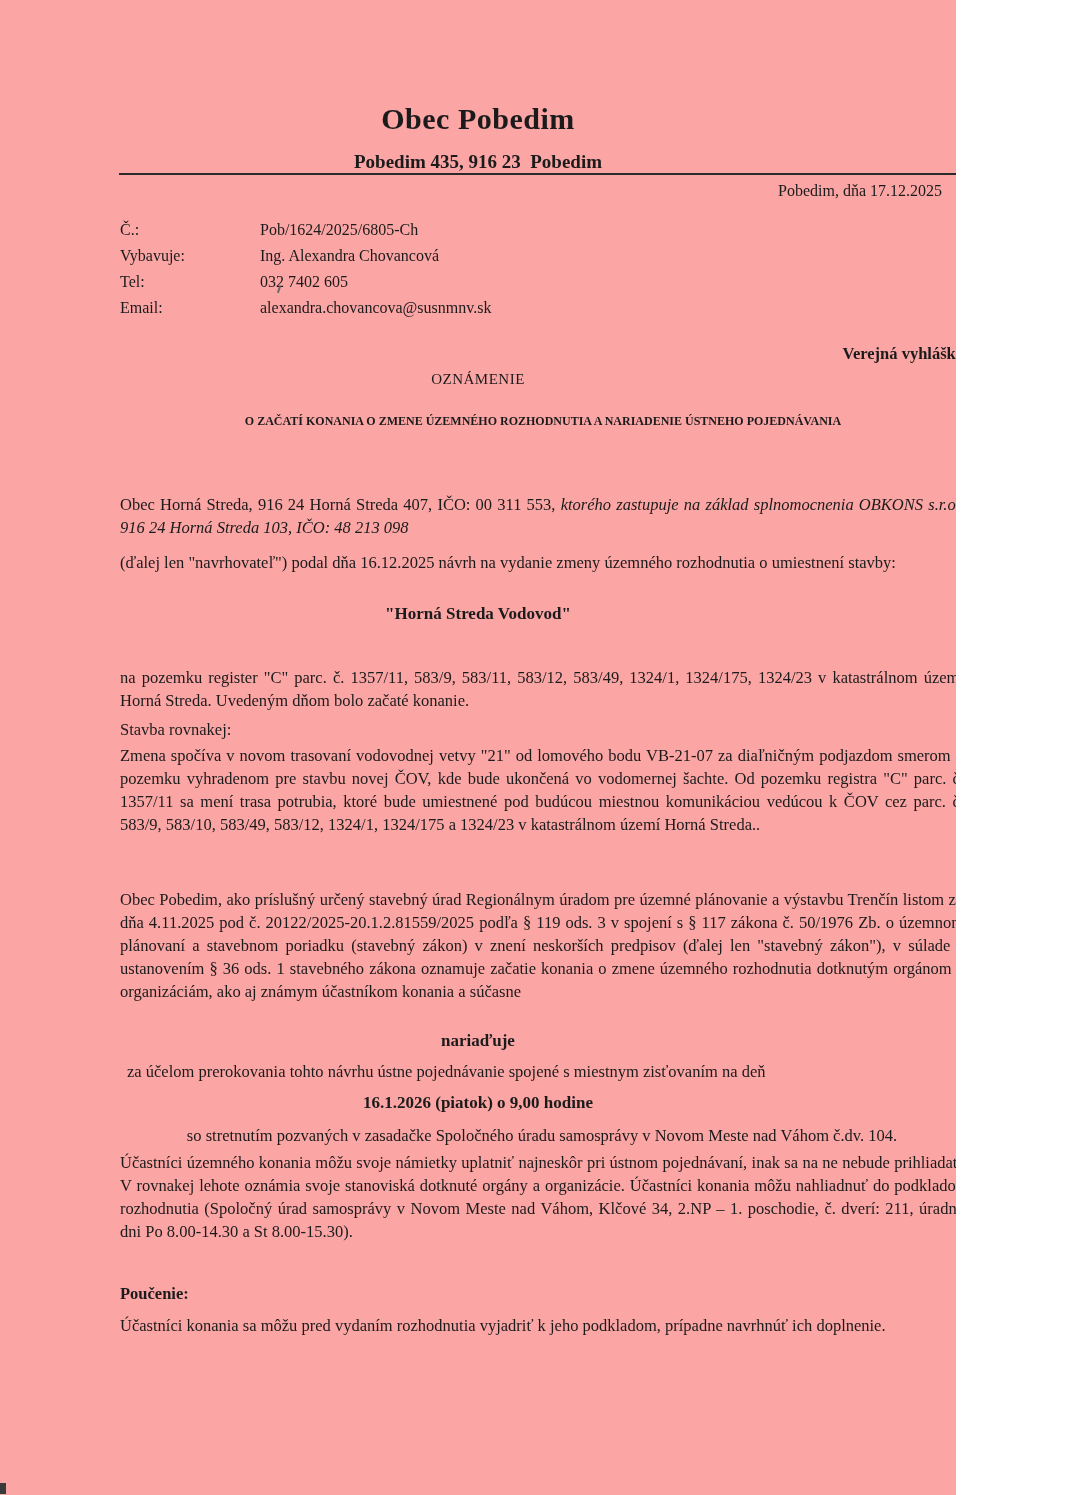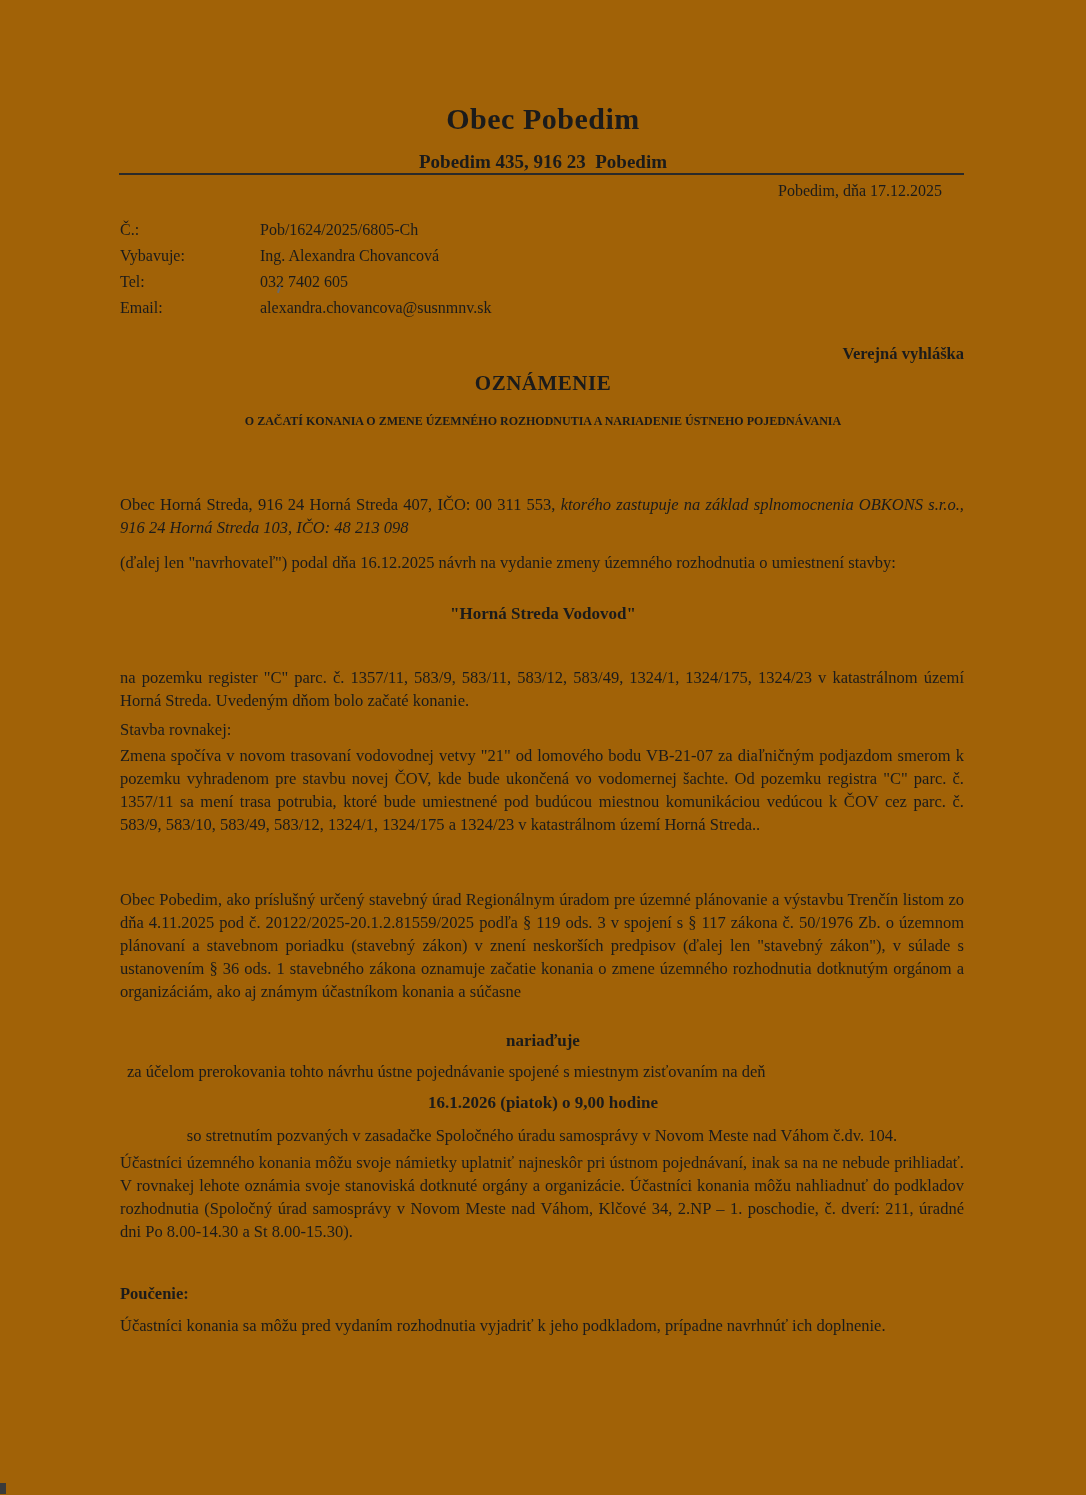--- a/index.html
+++ b/index.html
@@ -1,38 +1,38 @@
 <!DOCTYPE html>
 <html><head>
 <meta charset="utf-8">
 <style>
   * { box-sizing: border-box; }
   html, body { margin: 0; padding: 0; background: #ffffff; }
   .page {
     position: relative;
-    width: 1086px;
+    width: 956px;
     height: 1495px;
-    background: #a16207;
+    background: #fca5a5;
     color: #1b1b1b;
     font-family: "Liberation Serif", serif;
     overflow: hidden;
   }
   .abs { position: absolute; }
   .center { left: 0; right: 0; text-align: center; }
   .b { font-weight: normal; }
   .org-name { top: 102px; font-size: 30px; font-weight: bold; letter-spacing: 0.5px; }
   .org-address { top: 151px; font-size: 19px; font-weight: bold; }
   .header-rule { top: 173px; left: 119px; width: 845px; height: 0; border-top: 2px solid #2a2a2a; }
   .meta { top: 181px; left: 120px; width: 640px; font-size: 16px; margin-top: 36px; }
   .meta-row { line-height: 26px; white-space: nowrap; }
   .meta-label { display: inline-block; width: 140px; }
   .date-line { top: 182px; left: 778px; font-size: 16px; white-space: nowrap; }
   .stray-mark { top: 286px; left: 278px; width: 2px; height: 7px; background: #6a6a6a; transform: rotate(18deg); }
   .public-notice { top: 344px; left: 620px; width: 344px; text-align: right; font-size: 16.5px; font-weight: bold; }
-  .notice-title { top: 371px; font-size: 21px; font-weight: bold; letter-spacing: 0.5px; }
+  .notice-title { top: 371px; font-size: 15px; font-weight: normal; letter-spacing: 0.5px; }
   .notice-subtitle { top: 410px; left: 143px; width: 800px; text-align: center; font-size: 12px; font-weight: bold; line-height: 22px; }
   .body-text { left: 120px; width: 844px; font-size: 16.5px; line-height: 23px; text-align: justify; }
   .applicant { top: 493px; }
   .applicant .ital { font-style: italic; }
   .navrhovatel { top: 551px; }
   .project-name { top: 604px; font-size: 17px; font-weight: bold; }
   .parcels { top: 666px; }
   .stavba-label { top: 720px; left: 120px; font-size: 16.5px; }
   .zmena { top: 744px; }
   .authority { top: 888px; }

